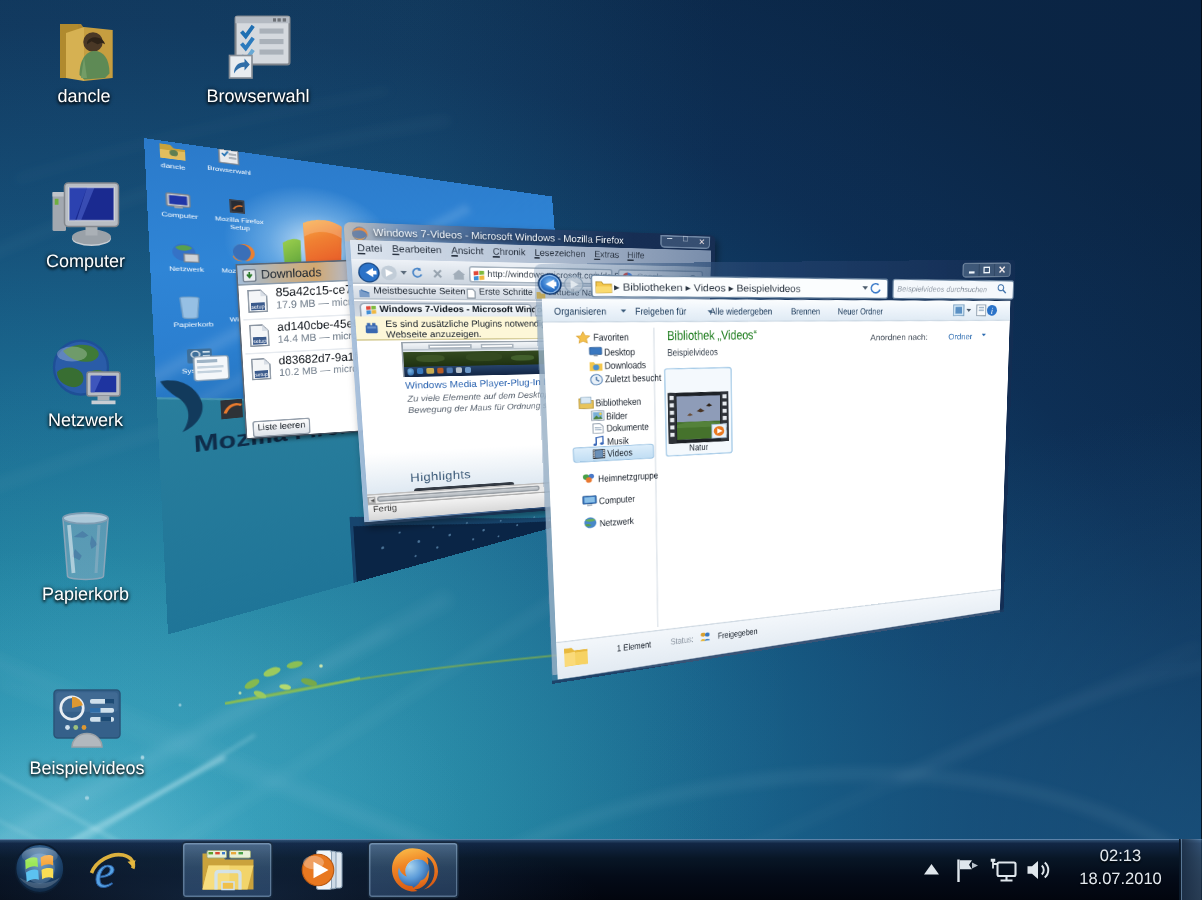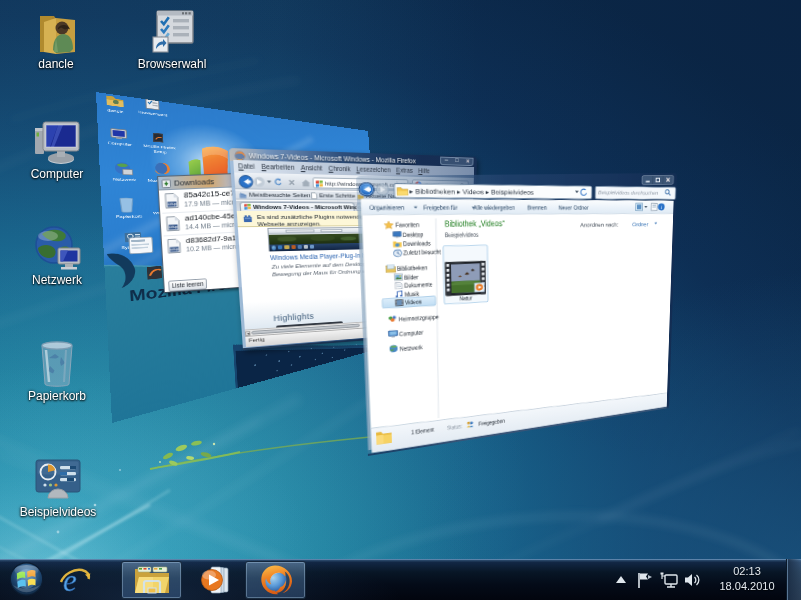--- a/index.html
+++ b/index.html
@@ -834,15 +834,15 @@
   <path d="M11,12 L11,15 M7,15 L15,15" stroke="#dfe6ec" stroke-width="1.4"></path>
   <path d="M2,1 L2,7 M2,4 L5,4" stroke="#dfe6ec" stroke-width="1.2"></path>
   <rect x="0.5" y="0.5" width="3" height="2" fill="#dfe6ec"></rect>
  </svg>
  <svg class="abs" style="left:684px;top:13px" width="18" height="16" viewBox="0 0 18 16">
   <path d="M1,5.5 L4,5.5 L8,2 L8,14 L4,10.5 L1,10.5 Z" fill="#dfe6ec"></path>
   <path d="M10.5,5 A4,4 0 0 1 10.5,11" stroke="#dfe6ec" stroke-width="1.3" fill="none"></path>
   <path d="M12.5,3 A6.5,6.5 0 0 1 12.5,13" stroke="#dfe6ec" stroke-width="1.3" fill="none"></path>
  </svg>
  <div class="abs" style="left:712px;top:6px;width:70px;text-align:center;font-size:11px;color:#e4eaf0;text-shadow:0 1px 1px rgba(0,0,0,0.7)">02:13</div>
- <div class="abs" style="left:707px;top:21px;width:80px;text-align:center;font-size:11px;color:#e4eaf0;text-shadow:0 1px 1px rgba(0,0,0,0.7)">18.04.2010</div>
+ <div class="abs" style="left:707px;top:21px;width:80px;text-align:center;font-size:11px;color:#e4eaf0;text-shadow:0 1px 1px rgba(0,0,0,0.7)">18.07.2010</div>
  <div class="abs" style="left:786px;top:0;width:15px;height:41px;background:linear-gradient(90deg,rgba(30,50,75,0.9),rgba(90,130,170,0.45));border-left:1px solid #0a1828;box-shadow:inset 1px 0 0 rgba(150,190,225,0.5)"></div>
 </div>
 </div>
 </body></html>

